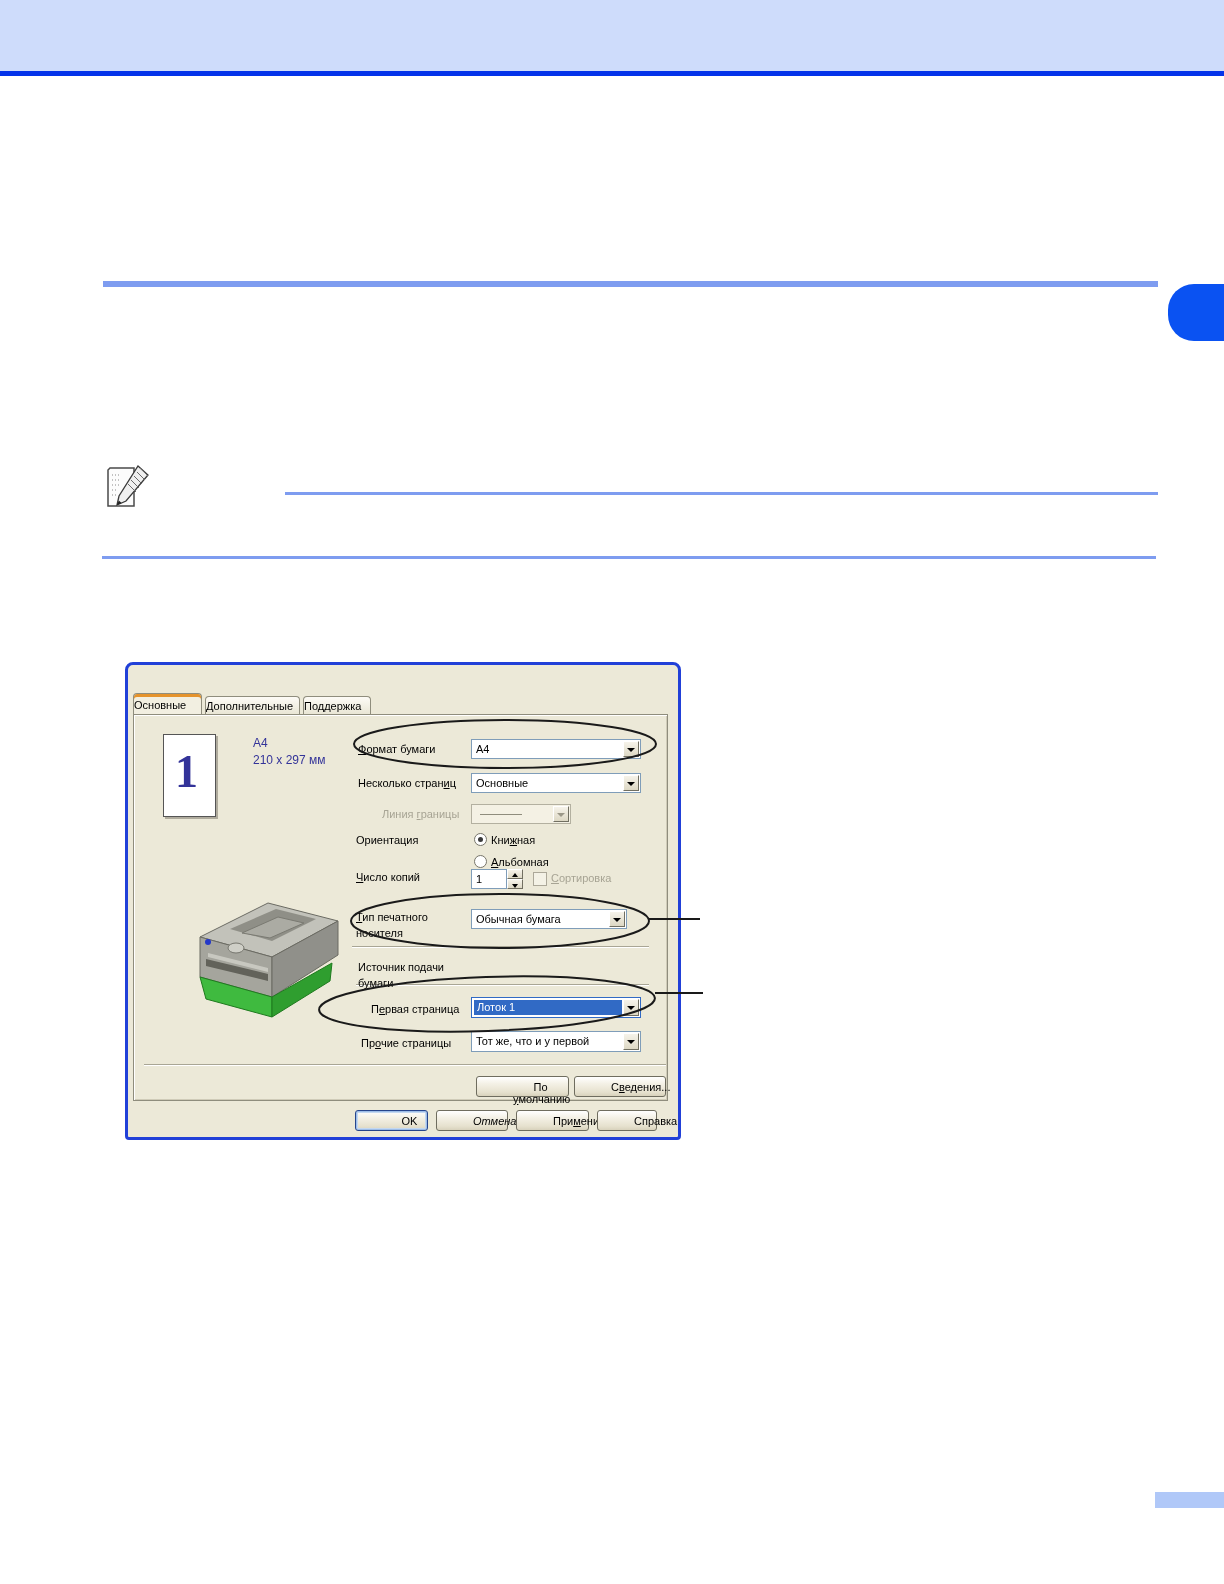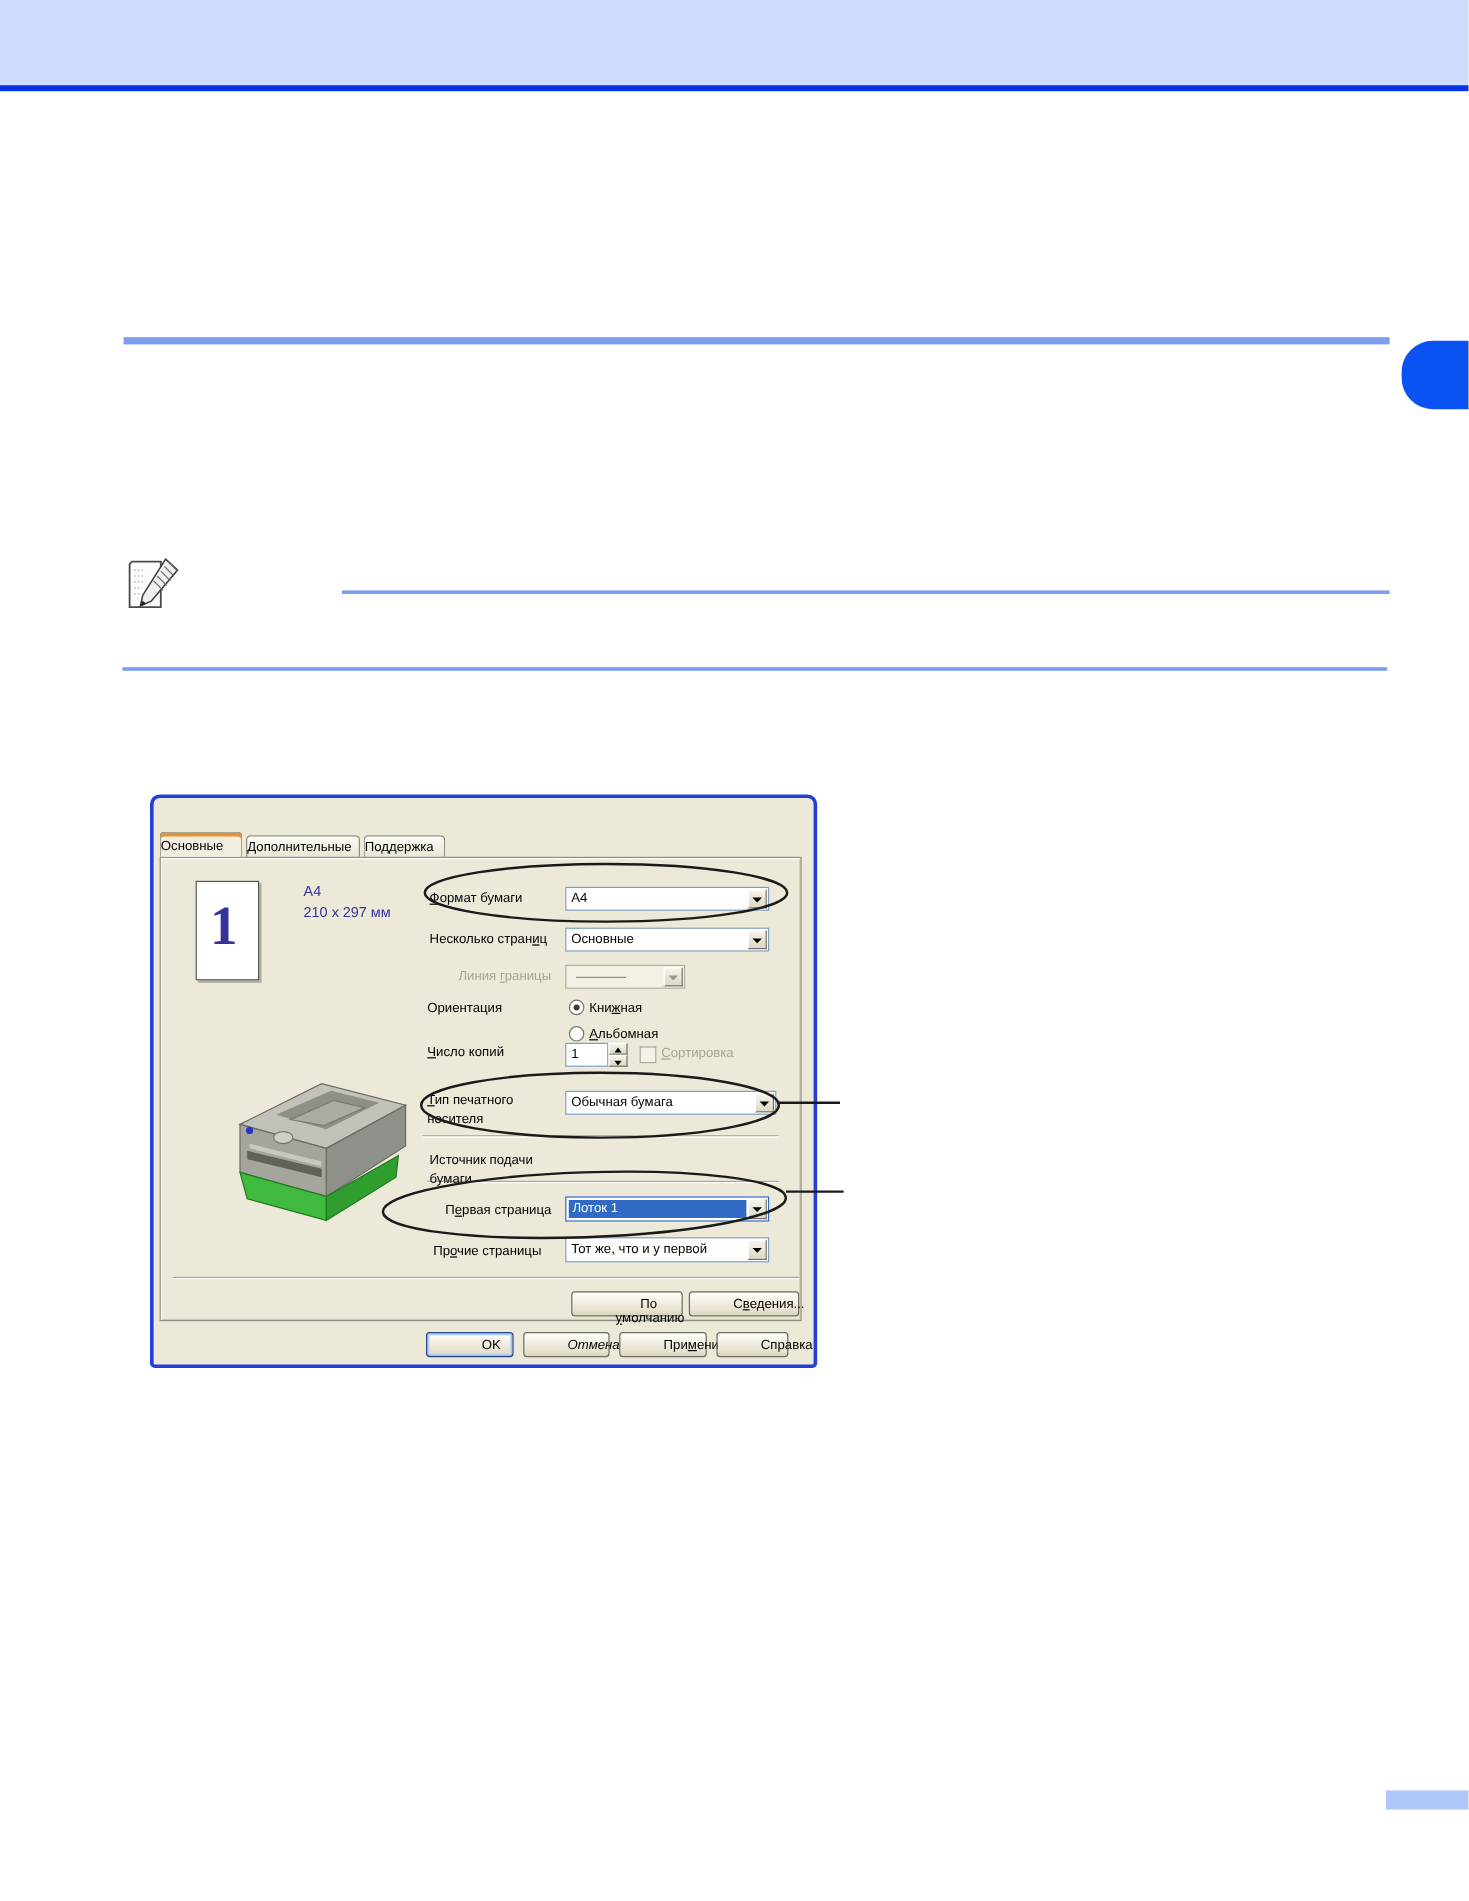--- a/index.html
+++ b/index.html
@@ -195,21 +195,21 @@
           </span>
         <span class="sb dn">
             <i></i>
           </span>
       </div>
       <span class="checkbox" style="left:399px; top:157px;"></span>
       <div class="label dis" style="left:417px; top:157px;"><u>С</u>ортировка</div>
 
       <div class="label" style="left:222px; top:196px;"><u>Т</u>ип печатного</div>
       <div class="label" style="left:222px; top:212px;">носителя</div>
-      <div class="combo" style="left:337px; top:194px; width:176px;">
+      <div class="combo" style="left:337px; top:194px; width:156px;">
         <span class="val">Обычная бумага</span>
         <span class="btn">
             <span class="arr"></span>
           </span>
       </div>
 
       <div class="sep" style="left:218px; top:231px; width:297px;"></div>
 
       <div class="label" style="left:224px; top:246px;">Источник подачи</div>
       <div class="groupline" style="left:222px; top:269px; width:293px;"></div>

